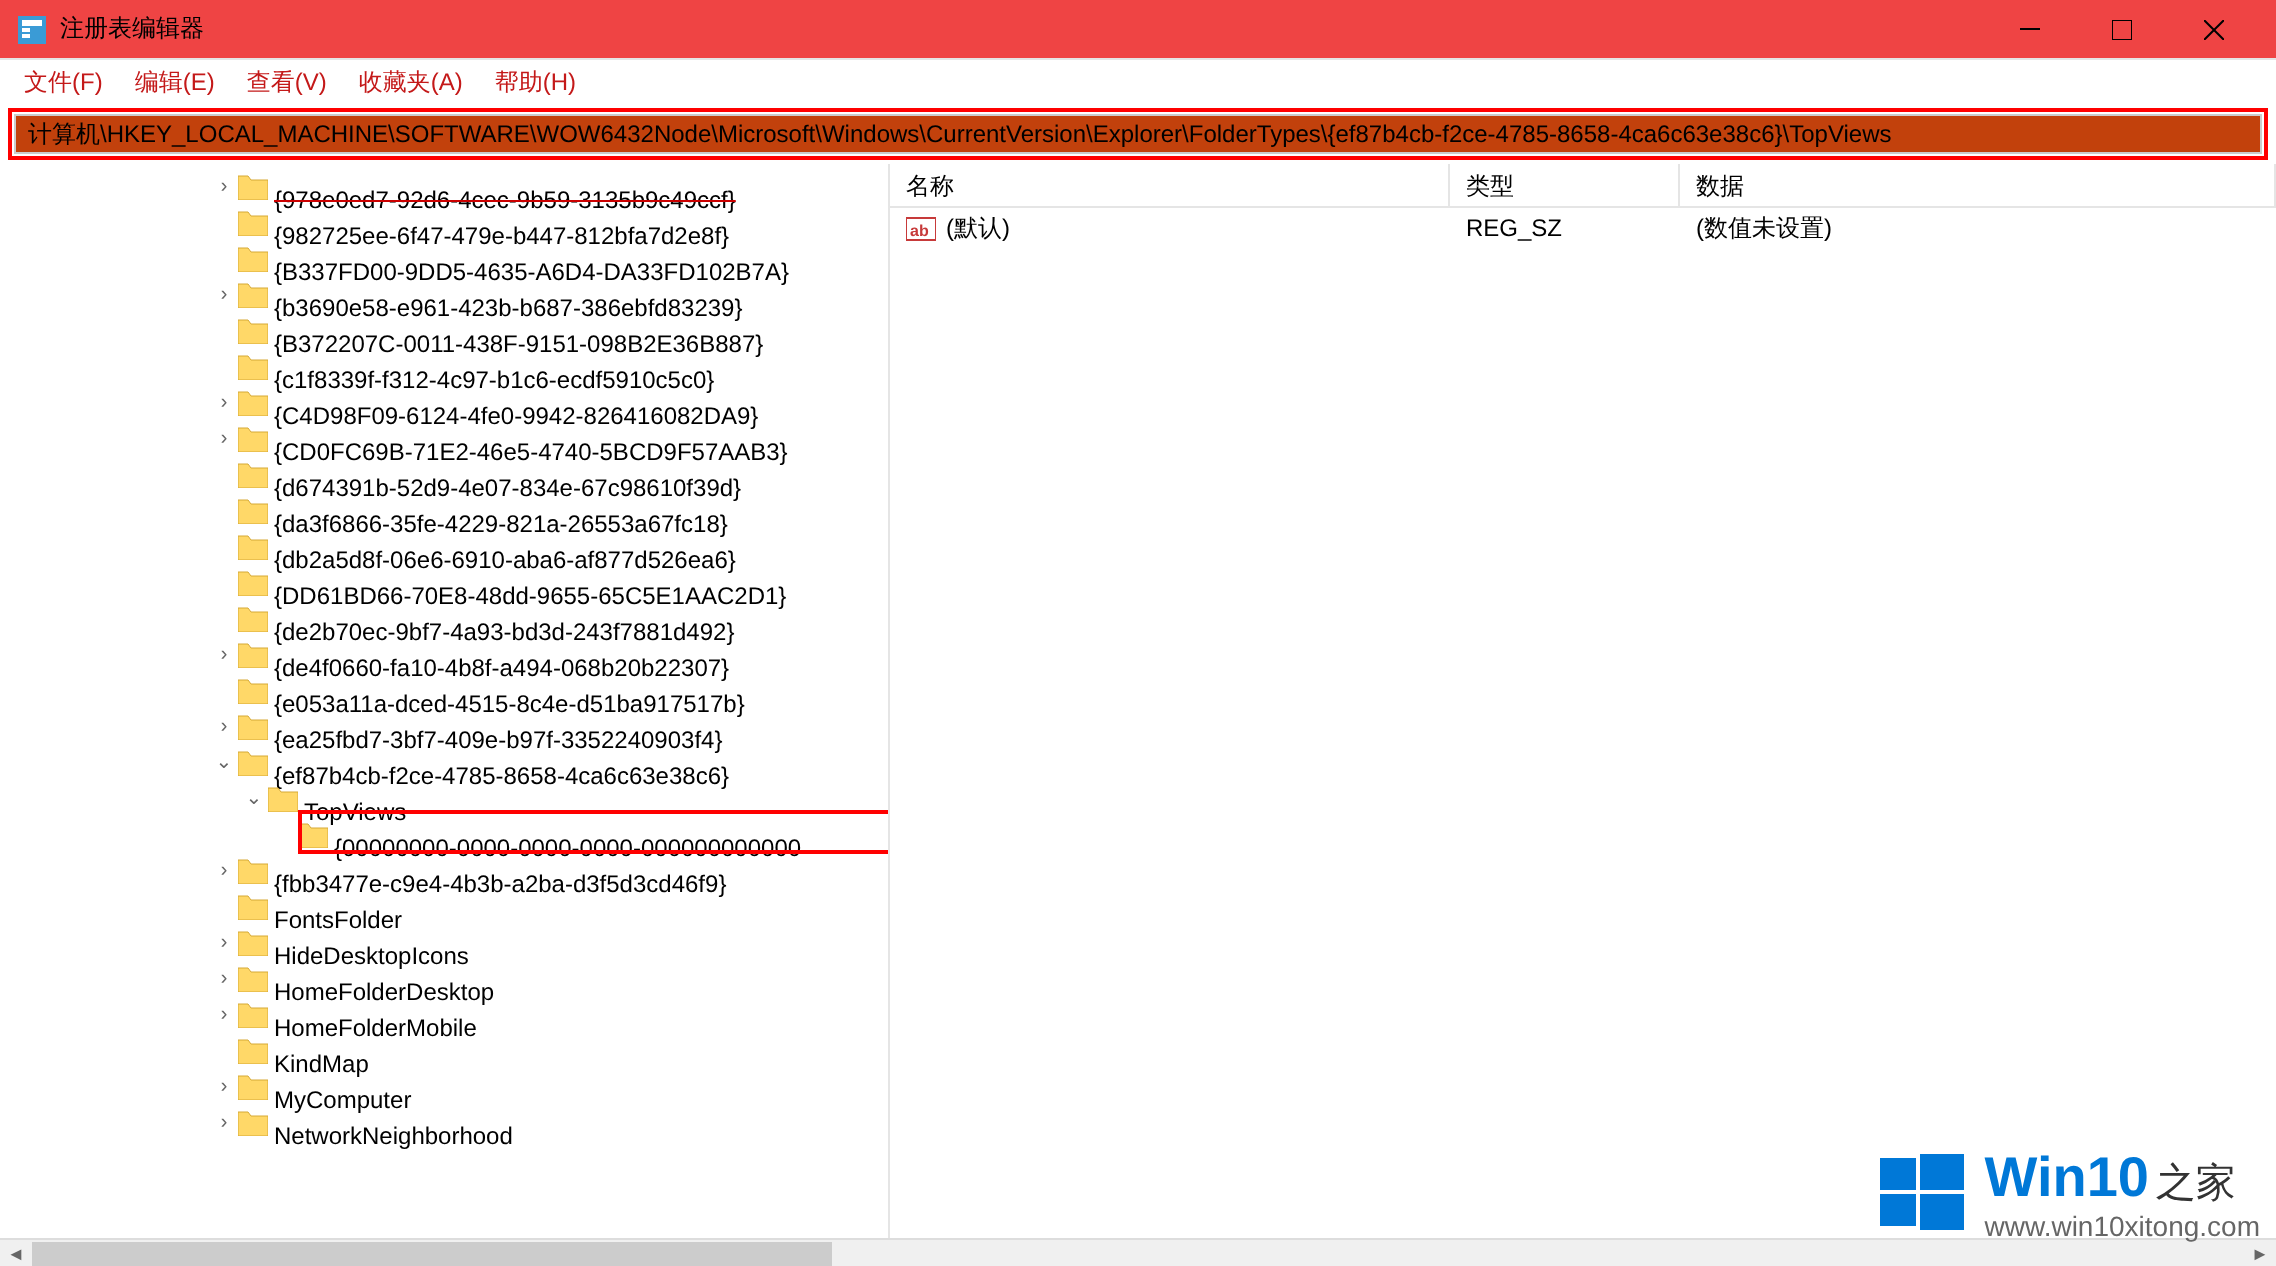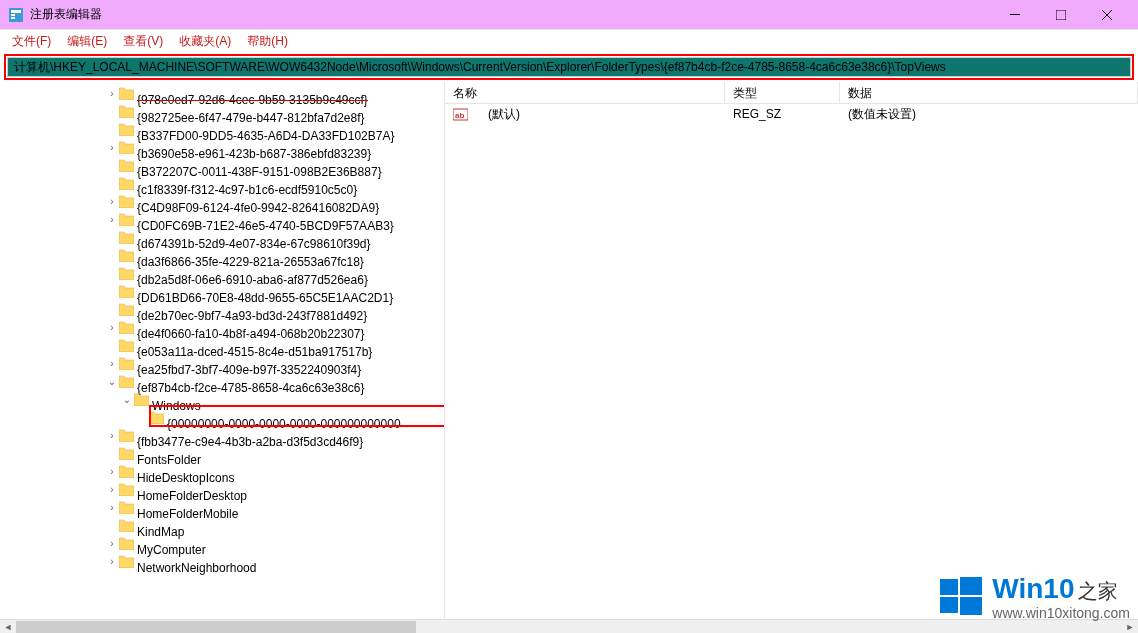--- a/index.html
+++ b/index.html
@@ -1,29 +1,29 @@
 <!DOCTYPE html>
 <html><head>
   <meta charset="utf-8">
   <style>
     * { margin: 0; padding: 0; box-sizing: border-box; font-family: "Microsoft YaHei", "Segoe UI", sans-serif; }
     body { background: #fff; width: 1138px; height: 633px; overflow: hidden; position: relative; font-size: 12px; }
     
-    .titlebar { height: 30px; background: #f0abfc; display: flex; align-items: center; padding: 0 8px; border-bottom: 1px solid #e5e5e5; }
+    .titlebar { height: 30px; background: #ef4444; display: flex; align-items: center; padding: 0 8px; border-bottom: 1px solid #e5e5e5; }
     .titlebar .app-icon { width: 16px; height: 16px; margin-right: 6px; display: flex; align-items: center; justify-content: center; }
     .titlebar .title { font-size: 12px; color: #000; }
     .titlebar .win-controls { margin-left: auto; display: flex; }
     .titlebar .win-btn { width: 46px; height: 30px; display: flex; align-items: center; justify-content: center; color: #000; font-size: 10px; }
     
     .menubar { height: 22px; display: flex; align-items: center; padding: 0 4px; }
     .menubar .menu-item { padding: 2px 8px; color: #c41919; font-size: 12px; cursor: default; }
     
     .address-container { padding: 2px 4px; }
     .address-box { border: 2px solid #ff0000; padding: 1px; }
-    .address-field { border: 1px solid #ccc; width: 100%; height: 20px; padding: 2px 6px; font-size: 12px; background: #0f766e; }
+    .address-field { border: 1px solid #ccc; width: 100%; height: 20px; padding: 2px 6px; font-size: 12px; background: #c2410c; }
     
     .main-area { display: flex; height: calc(633px - 30px - 22px - 26px - 14px); }
     
     .tree-panel { width: 445px; overflow: hidden; border-right: 1px solid #e5e5e5; position: relative; }
     .tree { padding: 2px 0; }
     .tree-item { display: flex; align-items: center; height: 18px; white-space: nowrap; cursor: default; }
     .tree-item .expander { width: 14px; text-align: center; color: #666; font-size: 10px; display: inline-block; }
     .tree-item .folder-icon { display: inline-flex; margin-right: 3px; }
     .tree-item .label { font-size: 12px; color: #000; margin-top: 14px; }
     .indent-0 { padding-left: 105px; }
@@ -36,21 +36,21 @@
     .values-header { display: flex; height: 22px; border-bottom: 1px solid #e5e5e5; }
     .values-header .col { padding: 3px 8px; font-size: 12px; border-right: 1px solid #e5e5e5; }
     .col-name { width: 280px; }
     .col-type { width: 115px; }
     .col-data { flex: 1; }
     .values-row { display: flex; height: 20px; align-items: center; }
     .values-row .cell { padding: 2px 8px; font-size: 12px; display: flex; align-items: center; }
     .cell-name { width: 280px; }
     .cell-type { width: 115px; text-align: center; }
     .cell-data { flex: 1; }
-    .string-icon { display: inline-flex; margin-right: 20px; }
+    .string-icon { display: inline-flex; margin-right: 5px; }
     
     .scrollbar-h { position: absolute; bottom: 0; left: 0; right: 0; height: 14px; background: #f0f0f0; border-top: 1px solid #ddd; display: flex; align-items: center; }
     .scroll-arrow { width: 16px; height: 14px; display: flex; align-items: center; justify-content: center; font-size: 9px; color: #666; }
     .scroll-thumb { position: absolute; height: 12px; background: #ccc; top: 1px; }
     
     .watermark { position: absolute; bottom: 12px; right: 8px; display: flex; align-items: center; gap: 10px; }
     .watermark .logo-text { font-size: 28px; font-weight: bold; color: #0078d7; }
     .watermark .sub { font-size: 14px; color: #666; }
   </style>
 </head>
@@ -256,21 +256,21 @@
           </span>
           <span class="label">{ef87b4cb-f2ce-4785-8658-4ca6c63e38c6}</span>
         </div>
         <div class="tree-item indent-1">
           <span class="expander">⌄</span>
           <span class="folder-icon">
             <svg width="15" height="13" viewBox="0 0 15 13">
               <path d="M0 1 L5 1 L6.5 3 L15 3 L15 13 L0 13 Z" fill="#ffd868" stroke="#d6a935" stroke-width="0.5"></path>
             </svg>
           </span>
-          <span class="label">Windows</span>
+          <span class="label">TopViews</span>
         </div>
         <div class="tree-item indent-2">
           <span class="expander"></span>
           <span class="folder-icon">
             <svg width="15" height="13" viewBox="0 0 15 13">
               <path d="M0 1 L5 1 L6.5 3 L15 3 L15 13 L0 13 Z" fill="#ffd868" stroke="#d6a935" stroke-width="0.5"></path>
             </svg>
           </span>
           <span class="label">{00000000-0000-0000-0000-000000000000</span>
         </div>

